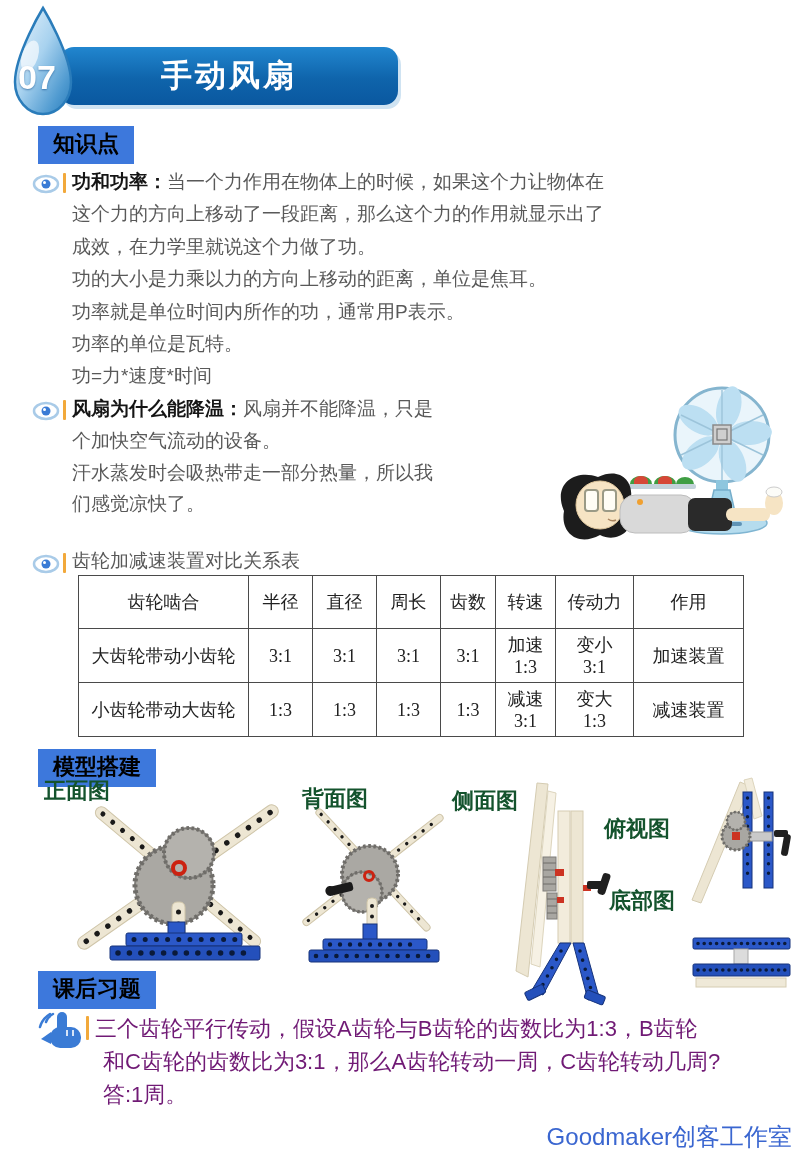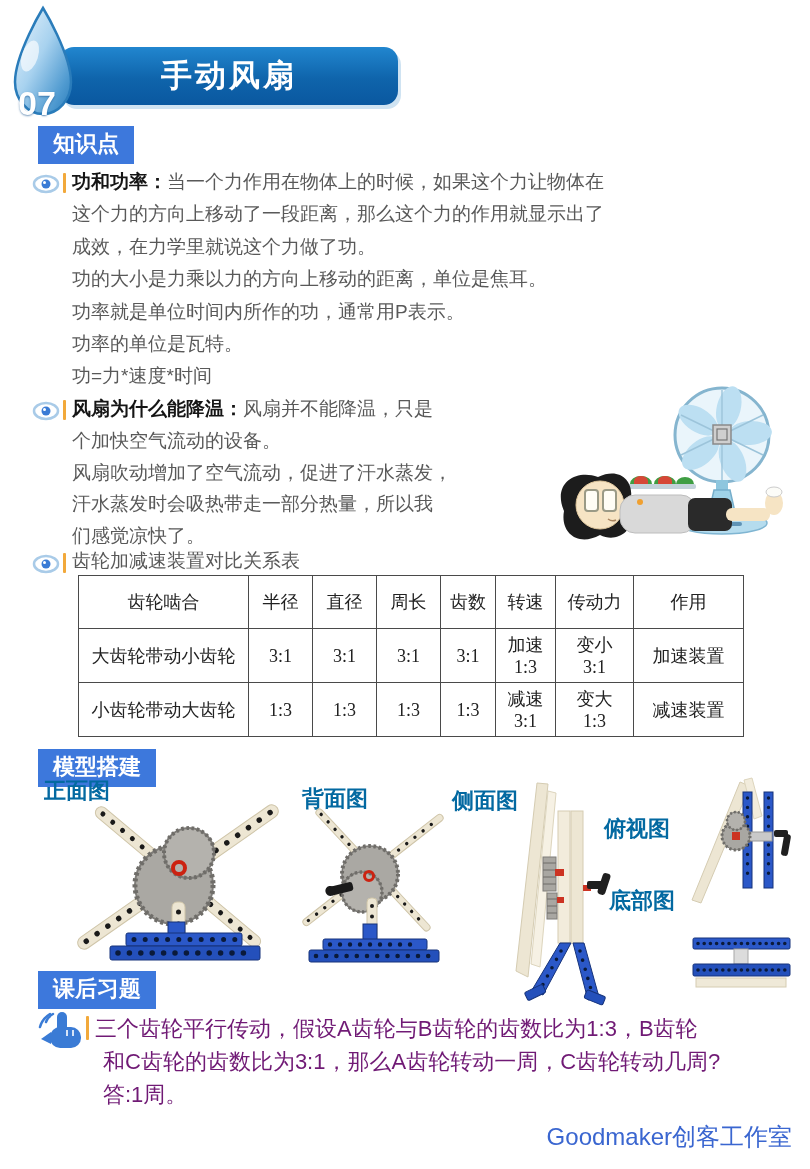--- a/index.html
+++ b/index.html
@@ -10,38 +10,38 @@
   .abs{position:absolute;}
   
   .banner{
     left:60px;top:47px;width:338px;height:58px;border-radius:14px;
     background:linear-gradient(180deg,#2186cf 0%,#0f64ab 55%,#0a58a0 100%);
     box-shadow:3px 4px 0 #cfe3f2;
     display:flex;align-items:center;justify-content:center;
   }
   .banner-title{color:#fff;font-size:31px;font-weight:bold;letter-spacing:3px;}
   .drop-num{position:absolute;left:0;top:58px;width:74px;text-align:center;
-    color:#fff;font-size:34px;font-weight:bold;text-shadow:0 1px 2px rgba(20,80,140,.6);margin-top:26px;}
+    color:#fff;font-size:34px;font-weight:bold;text-shadow:0 1px 2px rgba(20,80,140,.6);}
   .badge{
-    background:#3d78dc;color:#ffffff;font-weight:bold;font-size:22px;
+    background:#3d78dc;color:#000000;font-weight:bold;font-size:22px;
     padding:3px 15px 5px 15px;display:inline-block;
   }
   
   .kp-text{font-size:19px;line-height:32.4px;color:#595959;}
   .kp-text b{color:#151515;font-weight:bold;}
   .odiv{display:inline-block;width:3px;height:20px;background:#f2a93b;border-radius:1px;}
   
   table.gear{border-collapse:collapse;table-layout:fixed;
     font-family:"Liberation Serif","DejaVu Serif",serif;color:#222;}
   table.gear td{border:1.6px solid #4a4a4a;text-align:center;vertical-align:middle;
     font-size:18px;white-space:pre-line;line-height:22px;padding:0;}
   table.gear .hrow td{height:52px;}
   table.gear .drow td{height:53px;}
   
-  .mlabel{font-size:22px;font-weight:bold;color:#0369a1;}
+  .mlabel{font-size:22px;font-weight:bold;color:#14532d;}
   
   .ex-line{font-size:22px;line-height:33px;color:#701a75;}
   .footer{color:#3a66d0;font-size:24px;}
 </style>
 </head>
 <body>
 
 <div class="abs" style="left:0;top:0;width:810px;height:125px;">
   <div class="abs banner">
     <span class="banner-title">手动风扇</span>
@@ -84,21 +84,20 @@
 <div class="abs" style="left:0;top:393px;width:810px;">
   <svg class="abs" style="left:32px;top:8px;" width="30" height="20" viewBox="0 0 30 20">
     <ellipse cx="14" cy="10" rx="12" ry="8" fill="#fff" stroke="#a9cbe8" stroke-width="2.5"></ellipse>
     <circle cx="14" cy="10" r="4.5" fill="#3a7bd5"></circle>
       <circle cx="12.5" cy="8.5" r="1.5" fill="#fff"></circle>
   </svg>
   <span class="abs odiv" style="left:63px;top:7px;"></span>
   <div class="abs kp-text" style="left:72px;top:0;width:560px;line-height:31.8px;">
     <div><b>风扇为什么能降温：</b><span>风扇并不能降温，只是</span></div>
     <div>个加快空气流动的设备。</div>
-    <div>风扇吹动增加了空气流动，促进了汗水蒸发，</div>
     <div>汗水蒸发时会吸热带走一部分热量，所以我</div>
     <div>们感觉凉快了。</div>
   </div>
 </div>
 
 <svg class="abs" style="left:550px;top:383px;" width="248" height="162" viewBox="0 0 248 162">
 
   <circle cx="172" cy="52" r="47" fill="#eaf5fb" stroke="#85b5cf" stroke-width="3"></circle>
   <g>
     <ellipse cx="172" cy="24" rx="12" ry="22" fill="#bcdff2" transform="rotate(14 172 52)"></ellipse>

